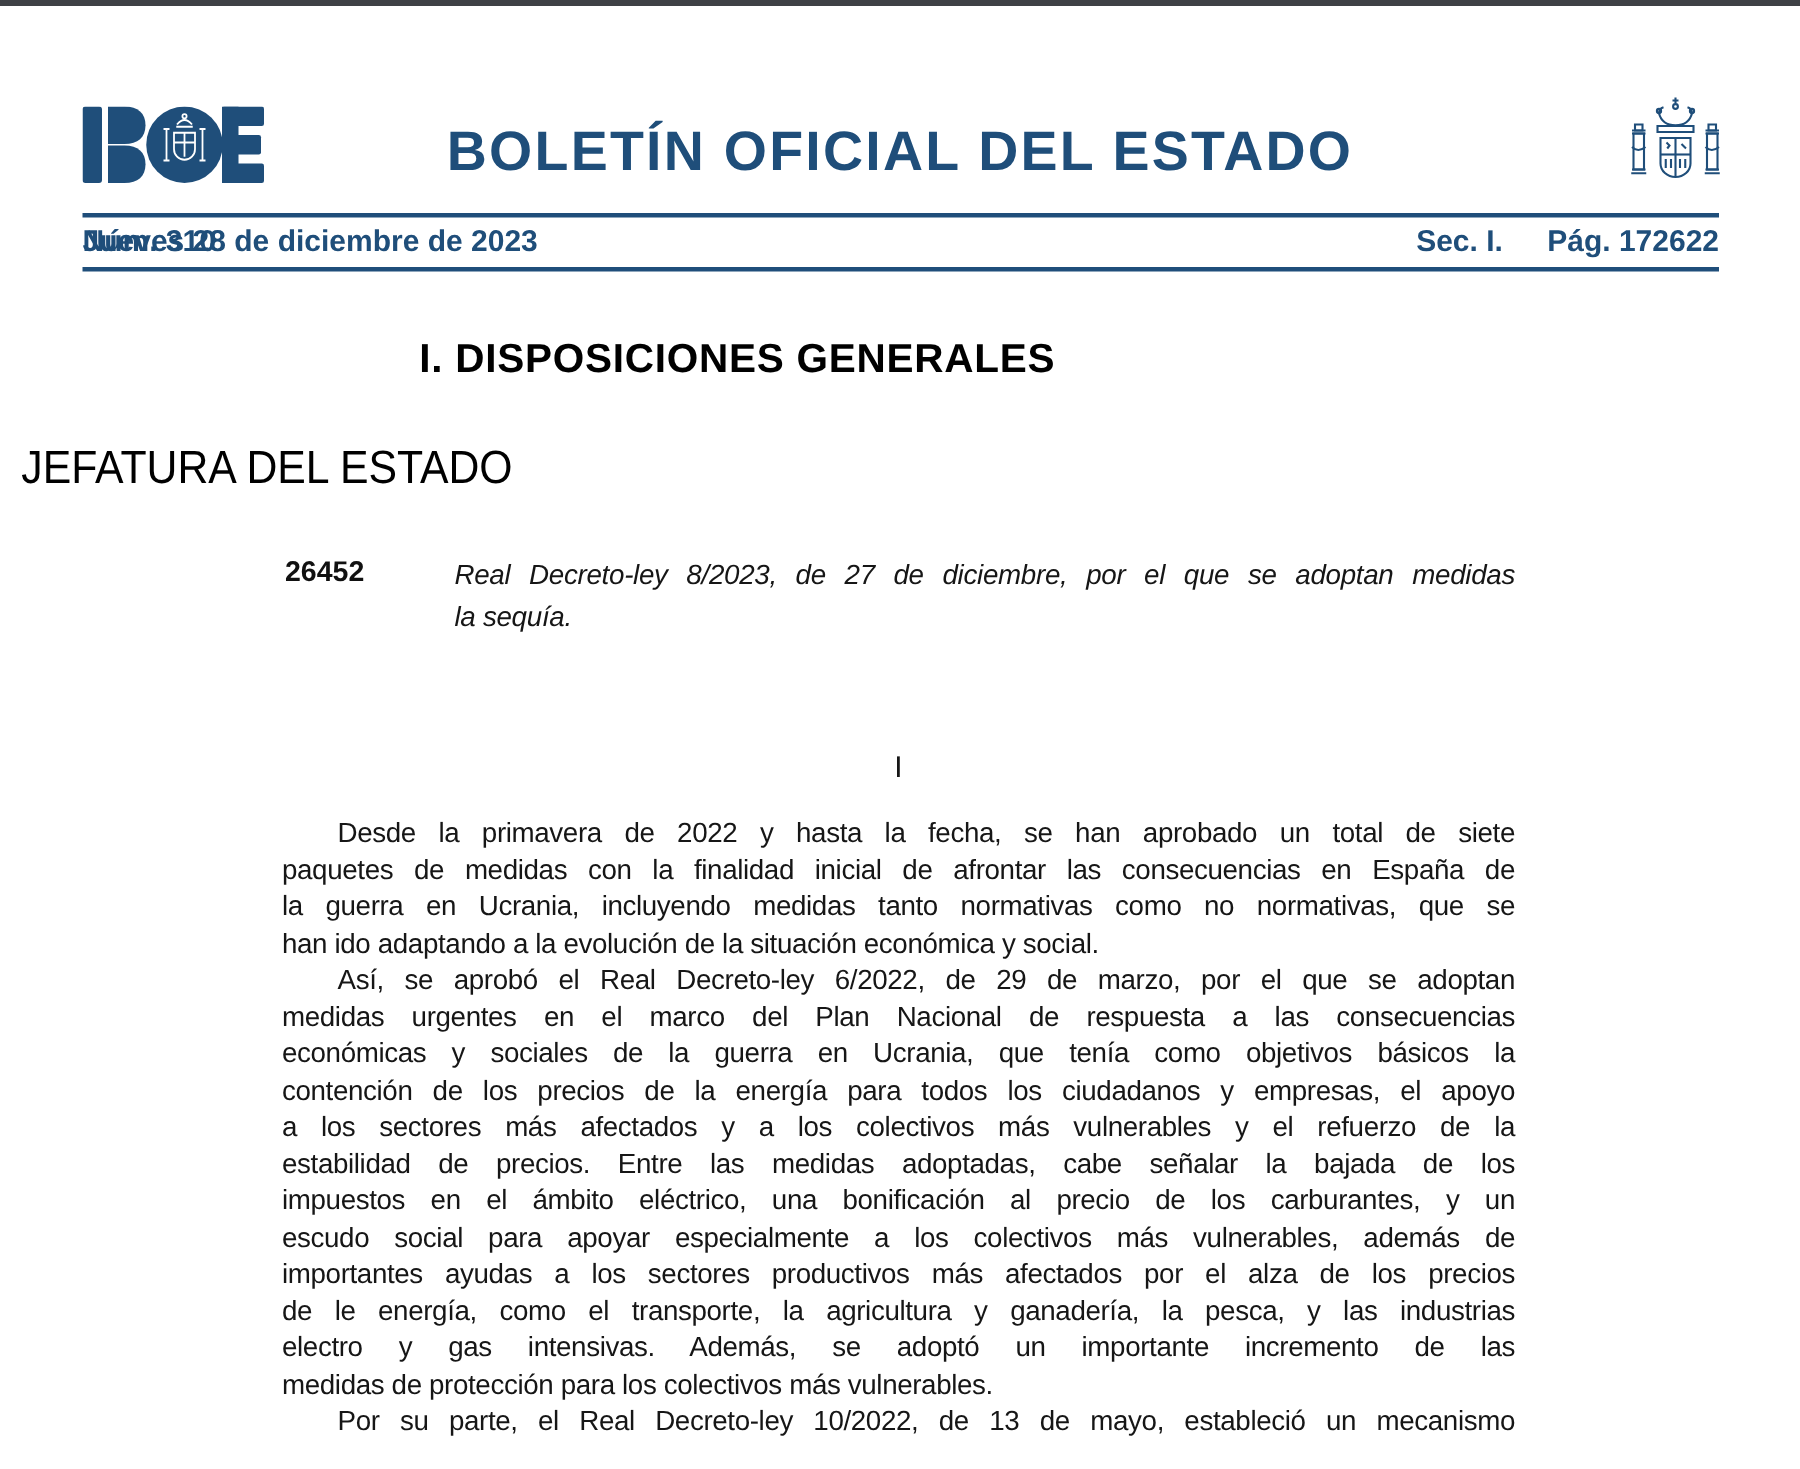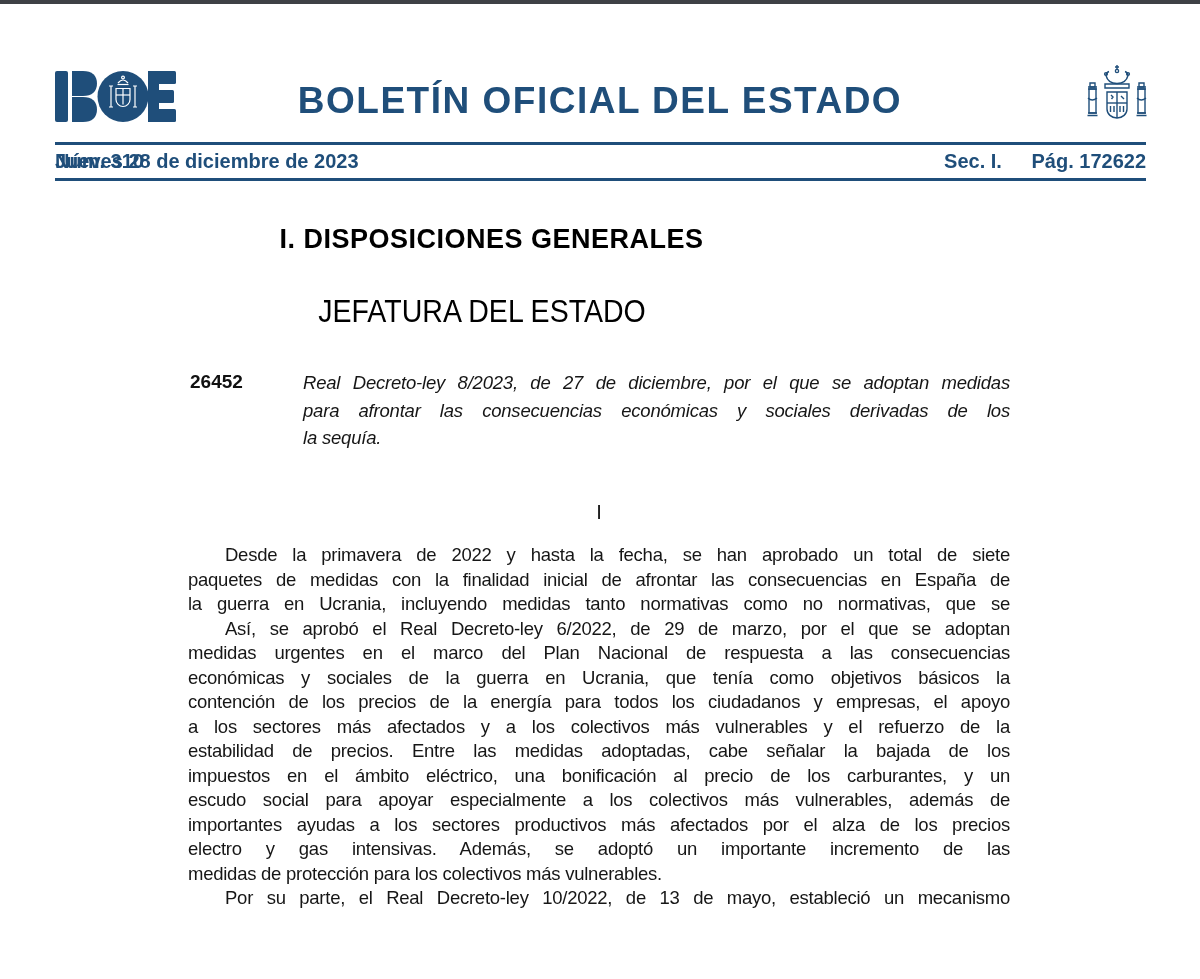--- a/index.html
+++ b/index.html
@@ -30,21 +30,21 @@
   .meta .date{position:absolute;left:0;top:0;width:100%;text-align:left;}
   .meta .right{position:absolute;right:0;top:0;white-space:nowrap;}
   .meta .right .pagelbl{margin-left:24px;}
 
   
   .h-section{
     position:absolute;left:0;top:224px;width:983px;text-align:center;
     color:#000;font-weight:bold;font-size:27px;letter-spacing:0.5px;white-space:nowrap;
   }
   .h-issuer{
-    position:absolute;left:0;top:294px;width:964px;text-align:center;
+    position:absolute;left:0;top:294px;width:964px;
     color:#000;font-weight:normal;font-size:31px;white-space:nowrap;
   }
   .h-issuer .squeeze{display:inline-block;transform:scaleX(0.92);transform-origin:center top;}
 
   
   .item-number{position:absolute;left:190px;top:371px;font-size:19px;font-weight:bold;color:#111;}
   .item-summary{
     position:absolute;left:303px;top:369px;width:707px;
     font-style:italic;font-size:18.5px;letter-spacing:-0.2px;color:#161616;
   }
@@ -135,41 +135,42 @@
 <div class="h-section">I. DISPOSICIONES GENERALES</div>
 
 <div class="h-issuer">
   <span class="squeeze">JEFATURA DEL ESTADO</span>
 </div>
 
 <div class="item-number">26452</div>
 
 <div class="item-summary">
     <div class="pline just">Real Decreto-ley 8/2023, de 27 de diciembre, por el que se adoptan medidas</div>
-    <div class="pline just">para afrontar las consecuencias económicas y sociales derivadas de los</div>
     <div class="pline">la sequía.</div>
   </div>
 
 <div class="part-marker">I</div>
 
 <div class="body-text">
   <div>
       <div class="pline ind just">Desde la primavera de 2022 y hasta la fecha, se han aprobado un total de siete</div>
       <div class="pline just">paquetes de medidas con la finalidad inicial de afrontar las consecuencias en España de</div>
       <div class="pline just">la guerra en Ucrania, incluyendo medidas tanto normativas como no normativas, que se</div>
+      <div class="pline">han ido adaptando a la evolución de la situación económica y social.</div>
     </div>
   <div>
       <div class="pline ind just">Así, se aprobó el Real Decreto-ley 6/2022, de 29 de marzo, por el que se adoptan</div>
       <div class="pline just">medidas urgentes en el marco del Plan Nacional de respuesta a las consecuencias</div>
       <div class="pline just">económicas y sociales de la guerra en Ucrania, que tenía como objetivos básicos la</div>
       <div class="pline just">contención de los precios de la energía para todos los ciudadanos y empresas, el apoyo</div>
       <div class="pline just">a los sectores más afectados y a los colectivos más vulnerables y el refuerzo de la</div>
       <div class="pline just">estabilidad de precios. Entre las medidas adoptadas, cabe señalar la bajada de los</div>
       <div class="pline just">impuestos en el ámbito eléctrico, una bonificación al precio de los carburantes, y un</div>
       <div class="pline just">escudo social para apoyar especialmente a los colectivos más vulnerables, además de</div>
       <div class="pline just">importantes ayudas a los sectores productivos más afectados por el alza de los precios</div>
+      <div class="pline just">de le energía, como el transporte, la agricultura y ganadería, la pesca, y las industrias</div>
       <div class="pline just">electro y gas intensivas. Además, se adoptó un importante incremento de las</div>
       <div class="pline">medidas de protección para los colectivos más vulnerables.</div>
     </div>
   <div>
       <div class="pline ind just">Por su parte, el Real Decreto-ley 10/2022, de 13 de mayo, estableció un mecanismo</div>
     </div>
 </div>
 
 </body></html>

